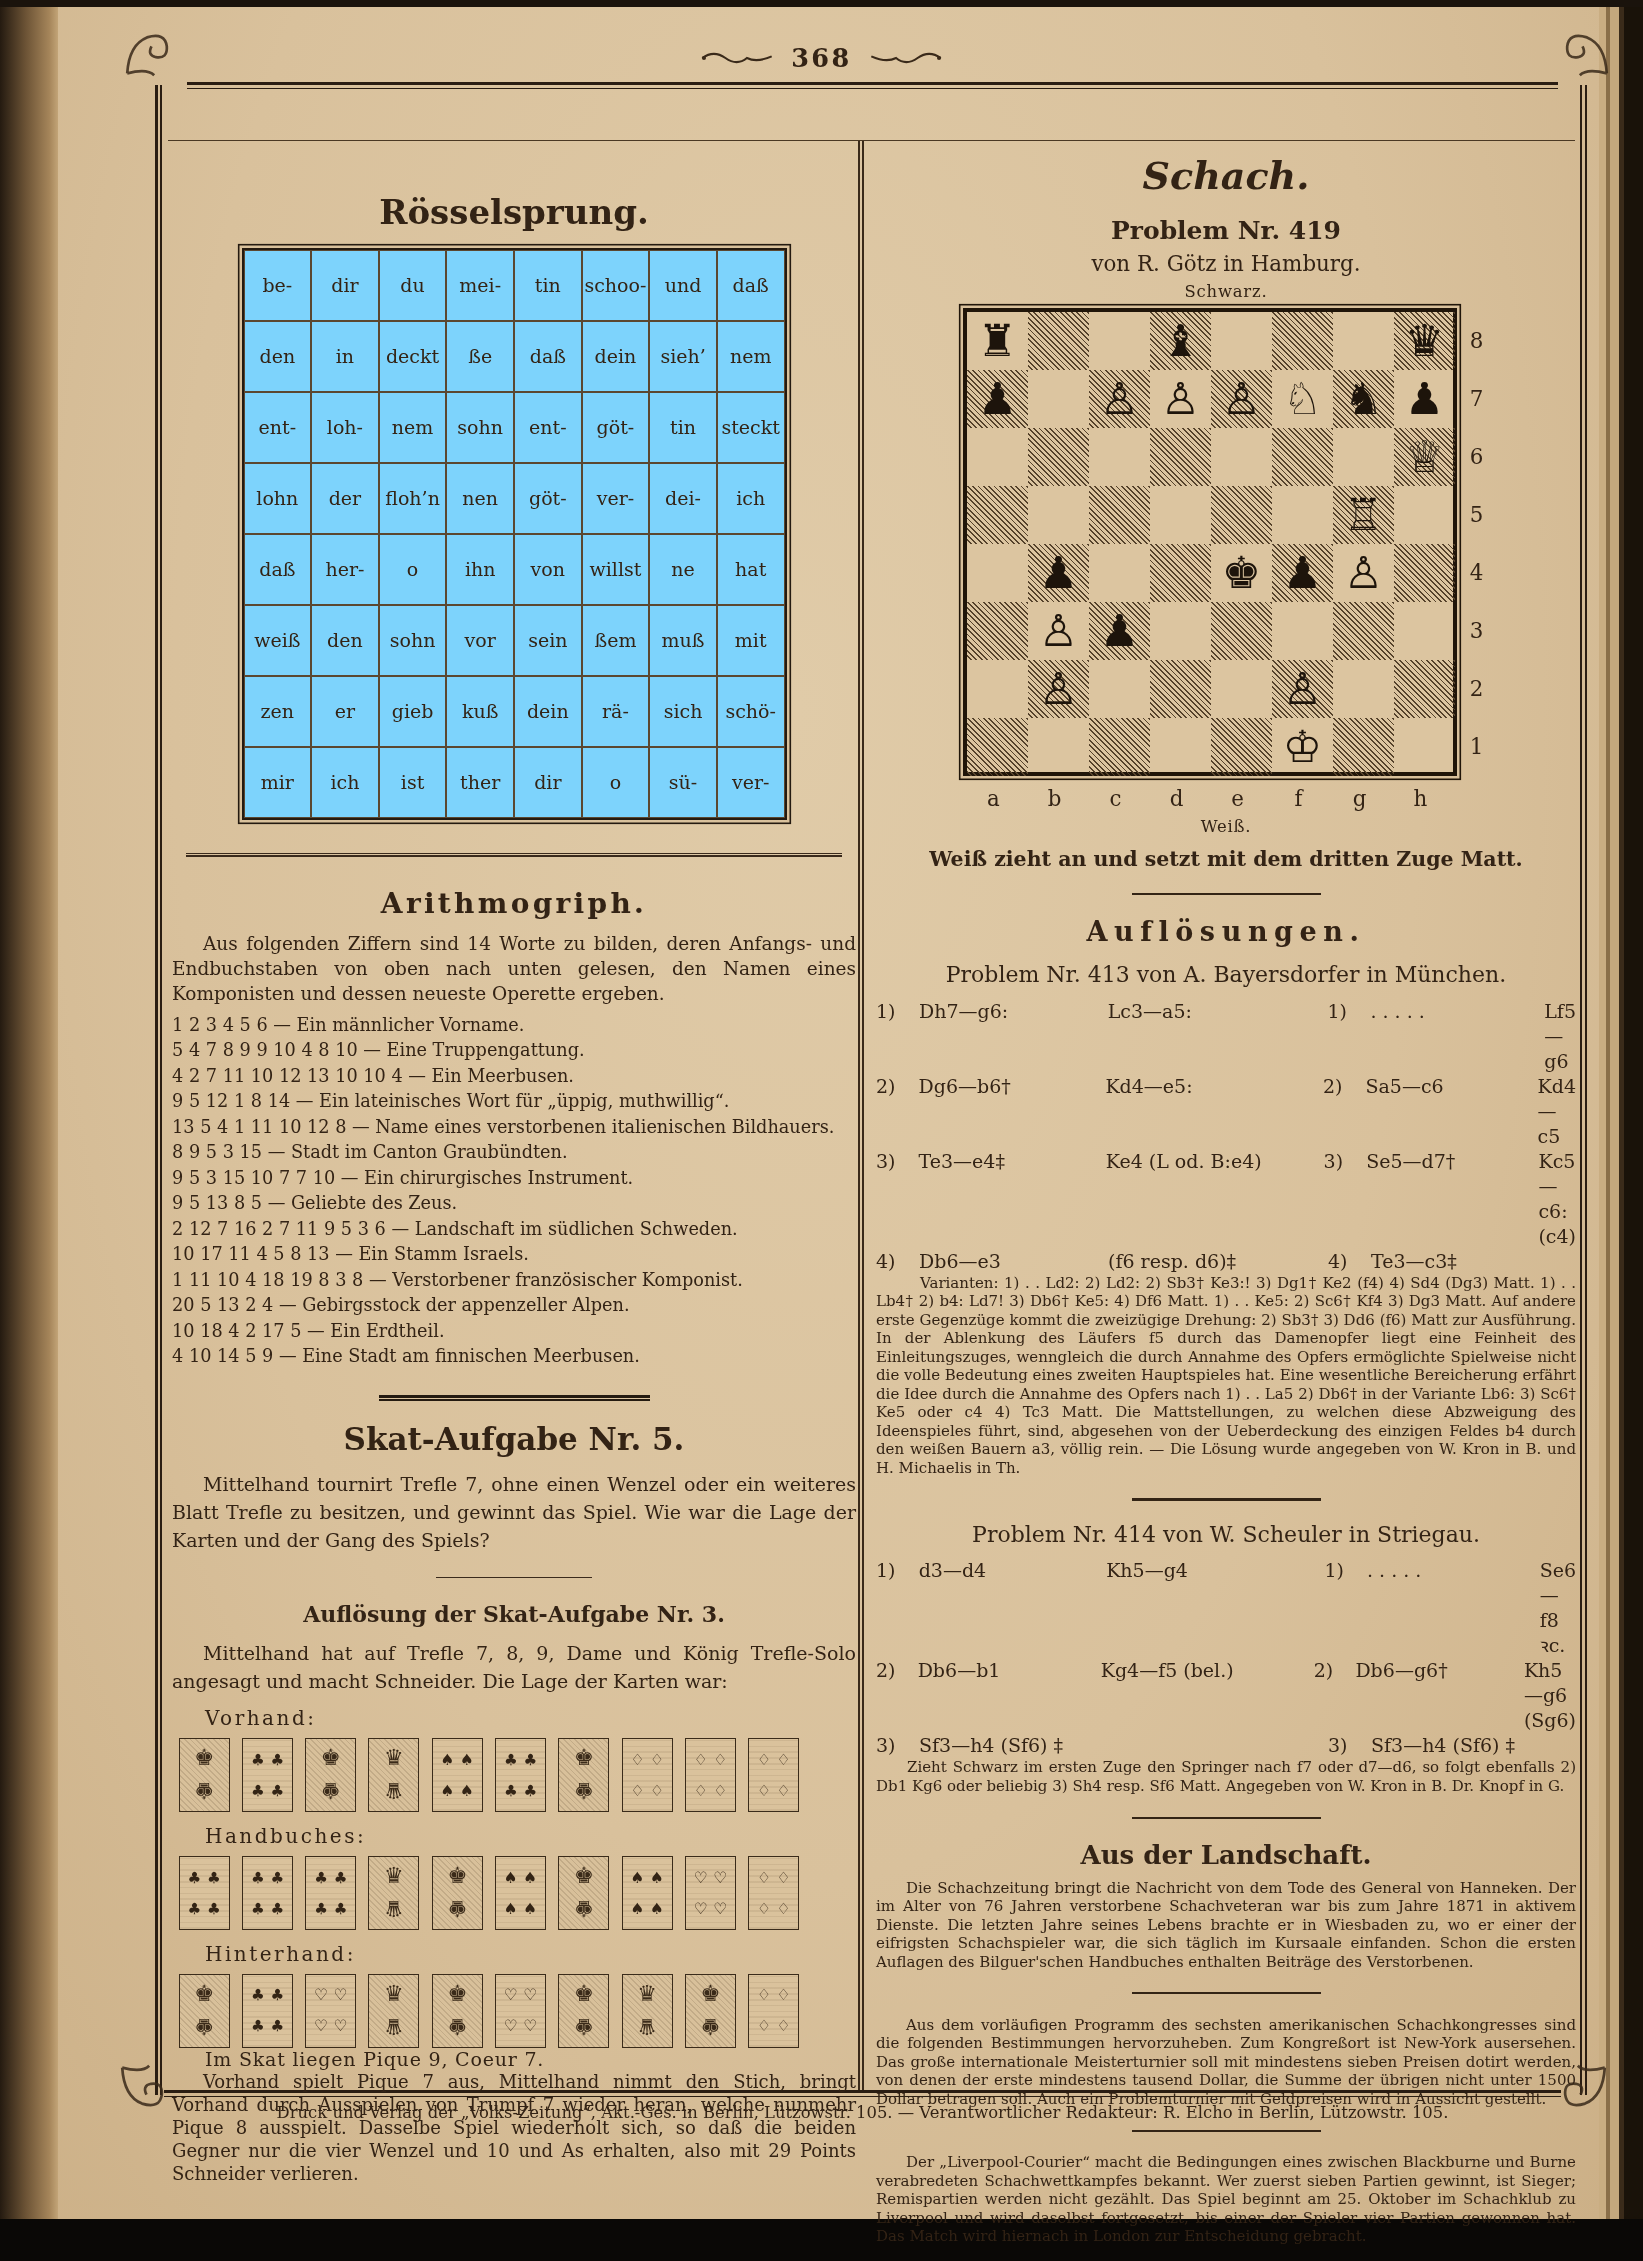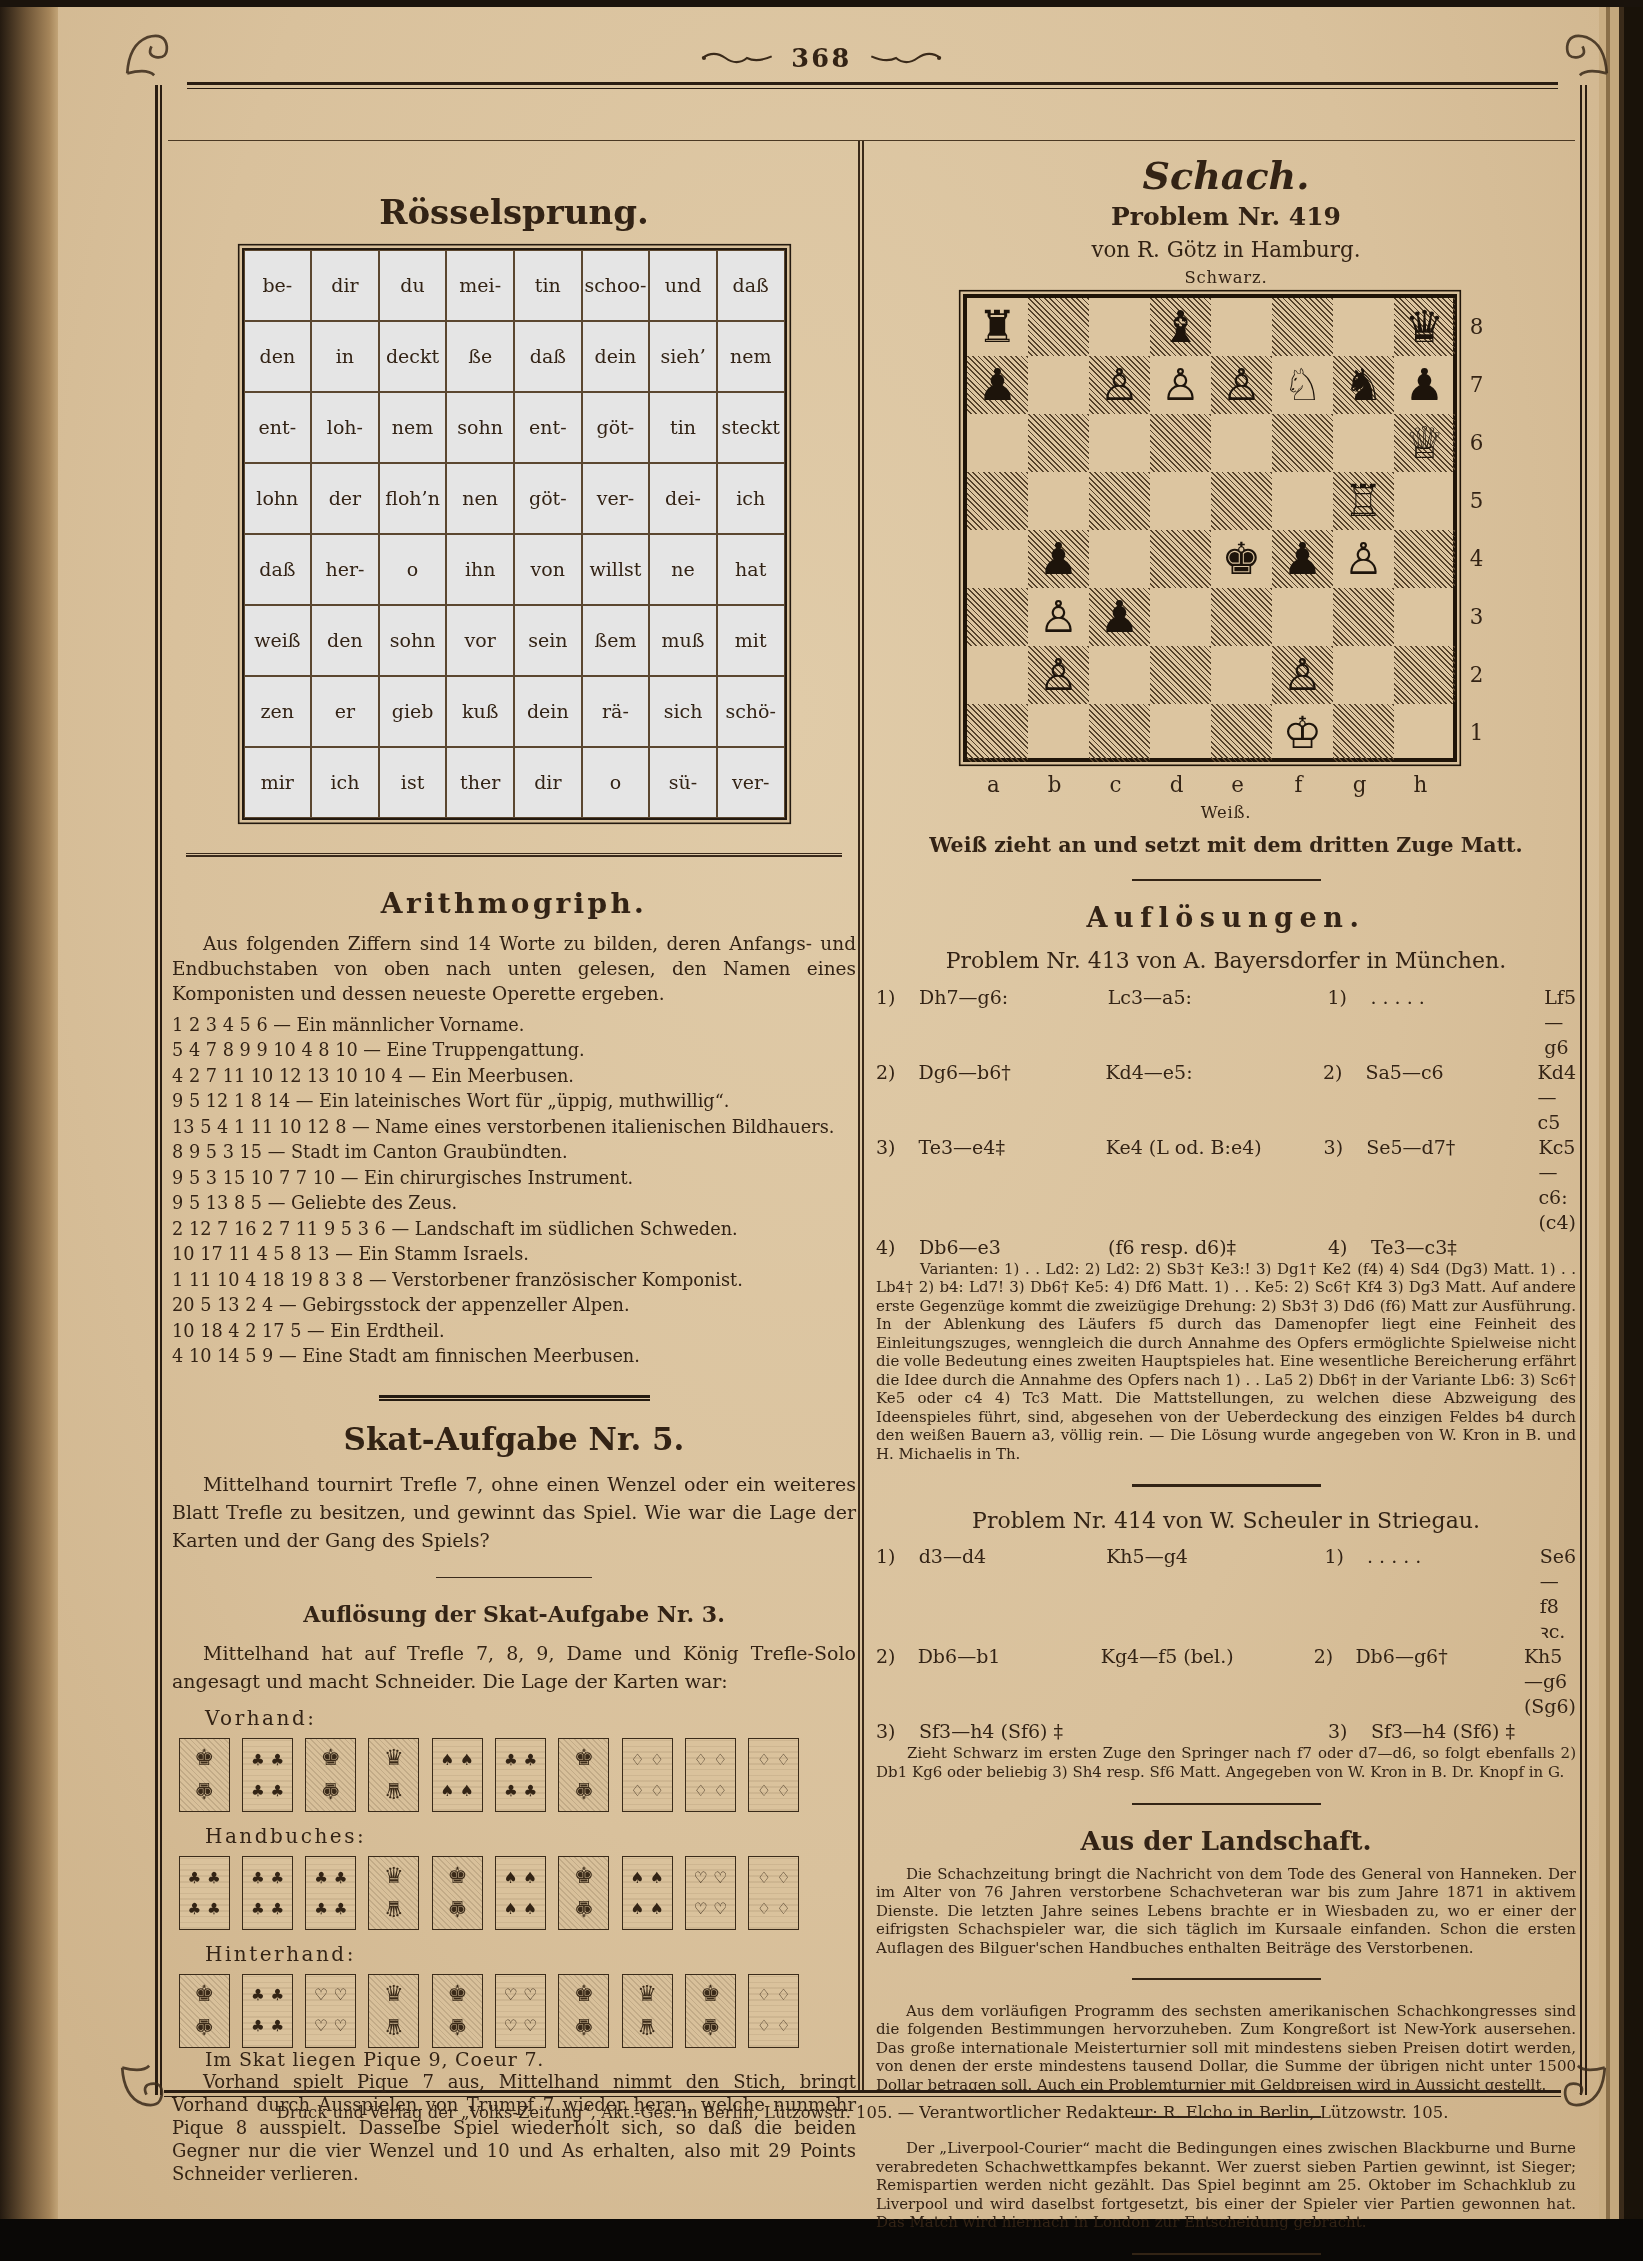--- a/index.html
+++ b/index.html
@@ -26,21 +26,21 @@
   .swash{display:inline-block;vertical-align:middle;width:76px;height:20px;}
 
   .col-left{position:absolute;left:172px;top:141px;width:684px;}
   .col-right{position:absolute;left:876px;top:141px;width:700px;}
 
   h1,h2,h3{margin:0;font-weight:bold;}
   .c{text-align:center;}
   .h-roessel{font-size:34px;margin:51px 0 16.4px;}
   .roessel-table{margin:0 auto;width:541px;border:2.5px solid #241a10;
       box-shadow:0 0 0 2.5px #d9c19c,0 0 0 4.1px #241a10;
-      display:grid;grid-template-columns:repeat(8,1fr);background:#e5e5e5;}
+      display:grid;grid-template-columns:repeat(8,1fr);background:#7dd3fc;}
   .rcell{height:69px;line-height:69px;text-align:center;font-size:19px;
       border:0.8px solid #5b4730;}
   .rule-full{margin:33px auto 0;width:96%;height:3.3px;
       background:linear-gradient(#3a2a1c 0 1.2px,rgba(0,0,0,0) 1.2px 2.5px,#3a2a1c 2.5px 3.3px);}
   .h-arith{font-size:28px;margin:30px 0 11.5px;letter-spacing:3.3px;}
   .arith-intro{font-size:18.5px;line-height:25px;text-align:justify;text-indent:31px;}
   .arith-lines{margin-top:6.6px;font-size:17.7px;line-height:25.5px;}
   .rule-heavy{width:271px;margin:25px auto 0;height:5.8px;
       background:linear-gradient(#241a10 0 2.9px,rgba(0,0,0,0) 2.9px 4.1px,#241a10 4.1px 5.8px);}
   .h-skat{font-size:31px;margin:20px 0 13px;}
@@ -57,21 +57,21 @@
   .card .flip{transform:scaleY(-1);}
   .card.face{background:
       repeating-linear-gradient(45deg,rgba(80,60,36,.16) 0 1.2px,rgba(0,0,0,0) 1.2px 4.1px),#d8c09a;}
   .pipgrid{position:absolute;inset:5px;display:grid;grid-template-columns:1fr 1fr;grid-auto-rows:1fr;
       align-items:center;justify-items:center;font-size:15.6px;color:#33241500;color:#332415;
       font-family:"DejaVu Sans",sans-serif;}
   .skat-note{font-size:19px;margin-top:25px;text-indent:33px;letter-spacing:0.8px;}
   .skat-text{font-size:18px;line-height:23px;text-align:justify;text-indent:31px;margin-top:5px;}
 
   .h-schach{font-size:38px;margin-top:11.5px;font-style:italic;}
-  .prob-no{font-size:25px;font-weight:bold;margin-top:4px;}
+  .prob-no{font-size:25px;font-weight:bold;margin-top:18px;}
   .prob-author{font-size:21.4px;margin-top:6.6px;}
   .side-label{font-size:16.4px;font-weight:normal;margin-top:6px;letter-spacing:0.8px;}
   .board-wrap{width:526px;margin:6.6px auto 0;position:relative;}
   .board{width:486px;height:460px;border:4.1px solid #201509;
       box-shadow:0 0 0 2.5px #d9c19c,0 0 0 4.1px #201509;
       display:grid;grid-template-columns:repeat(8,61px);grid-template-rows:repeat(8,58px);
       background:#dcc5a0;}
   .sq{position:relative;}
   .sq.dark{background:repeating-linear-gradient(45deg,rgba(0,0,0,0) 0 2.5px,#55422b 2.5px 3.8px);}
   .piece{position:absolute;inset:0;text-align:center;font-size:44px;line-height:58px;

